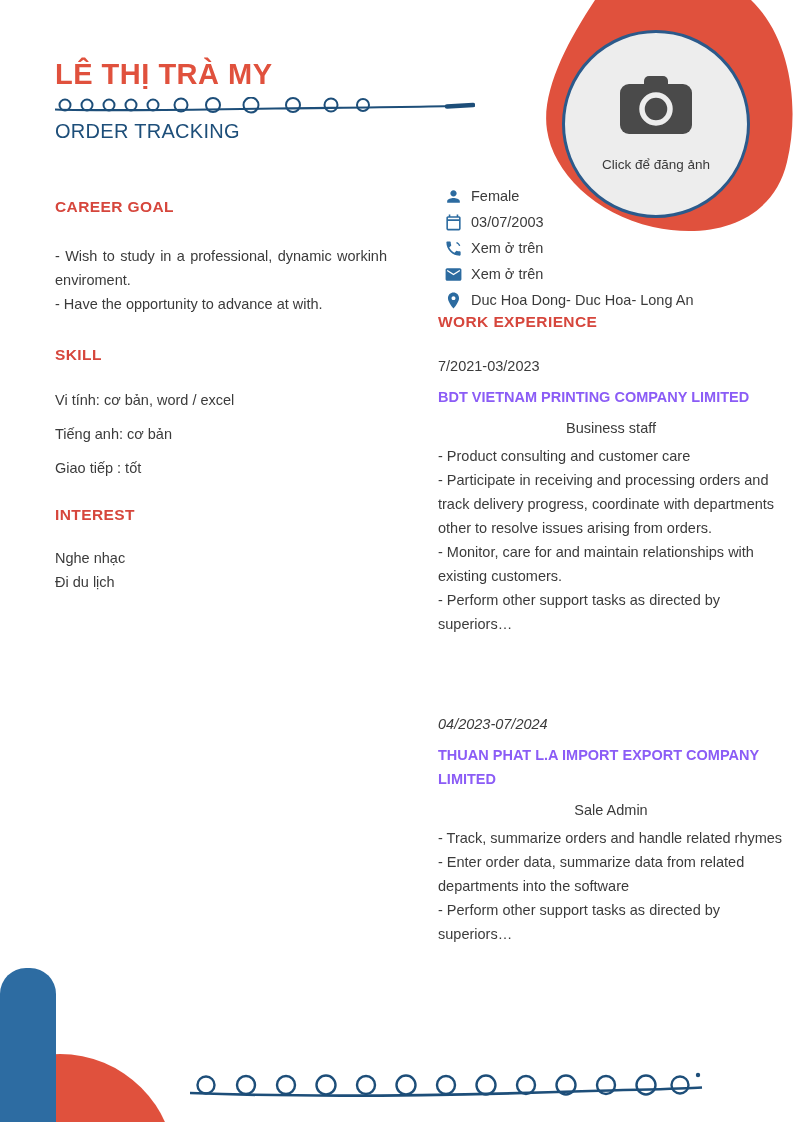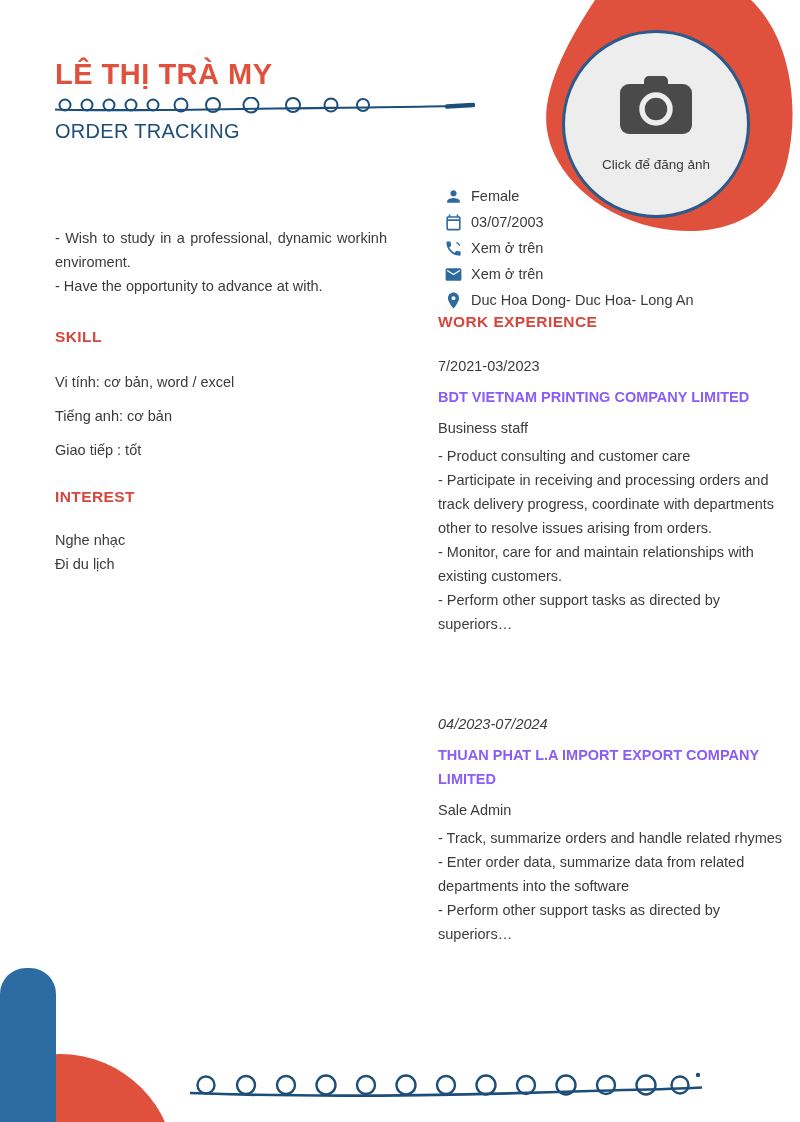--- a/index.html
+++ b/index.html
@@ -56,21 +56,21 @@
   .crow{display:flex;align-items:center;height:26px;gap:8px;padding-left:6px;}
   .cicon{width:19px;height:19px;flex:0 0 19px;display:inline-flex;}
   .cicon svg{width:19px;height:19px;fill:var(--icon-blue);}
   .crow span.ctext{font-size:14.5px;color:var(--text);}
 
   
   .sec-work{margin-top:40px;}
   .job p{margin:0;font-size:14.5px;color:var(--text);}
   .job .period{margin-top:25px;line-height:20px;}
   .job .company{margin-top:9px;line-height:24px;font-weight:700;color:#8b5cf6;}
-  .job .role{margin-top:9px;line-height:20px;}
+  .job .role{margin-top:9px;line-height:20px;text-align:center;}
   .job .bullets{margin-top:6px;}
   .job .bullet{line-height:24px;}
   .job + .job{margin-top:58px;}
   .job2 .period{margin-top:78px;font-style:italic;}
 
   
   .cam{width:76px;height:62px;}
 </style>
 </head>
 <body>
@@ -104,20 +104,21 @@
     <circle class="loop" cx="196" cy="8" r="7.5" stroke-width="2"></circle>
     <circle class="loop" cx="238" cy="8" r="7" stroke-width="2"></circle>
     <circle class="loop" cx="276" cy="8" r="6.5" stroke-width="2"></circle>
     <circle class="loop" cx="308" cy="8" r="6" stroke-width="2"></circle>
     <path d="M392 9.5 L 418 8" stroke-width="4.5" stroke-linecap="round"></path>
   </svg>
 
   <h2 class="jobtitle">ORDER TRACKING</h2>
 
   <div class="left-col">
+    <h3 class="section">CAREER GOAL</h3>
     <p class="goal-p">- Wish to study in a professional, dynamic workinh enviroment.</p>
     <p>-  Have the opportunity to advance at with.</p>
 
     <h3 class="section sec-skill">SKILL</h3>
     <p class="skill-line">Vi tính: cơ bản, word / excel</p>
     <p class="skill-line">Tiếng anh: cơ bản</p>
     <p class="skill-line">Giao tiếp : tốt</p>
 
     <h3 class="section sec-interest">INTEREST</h3>
     <p class="interest-line">Nghe nhạc</p>

